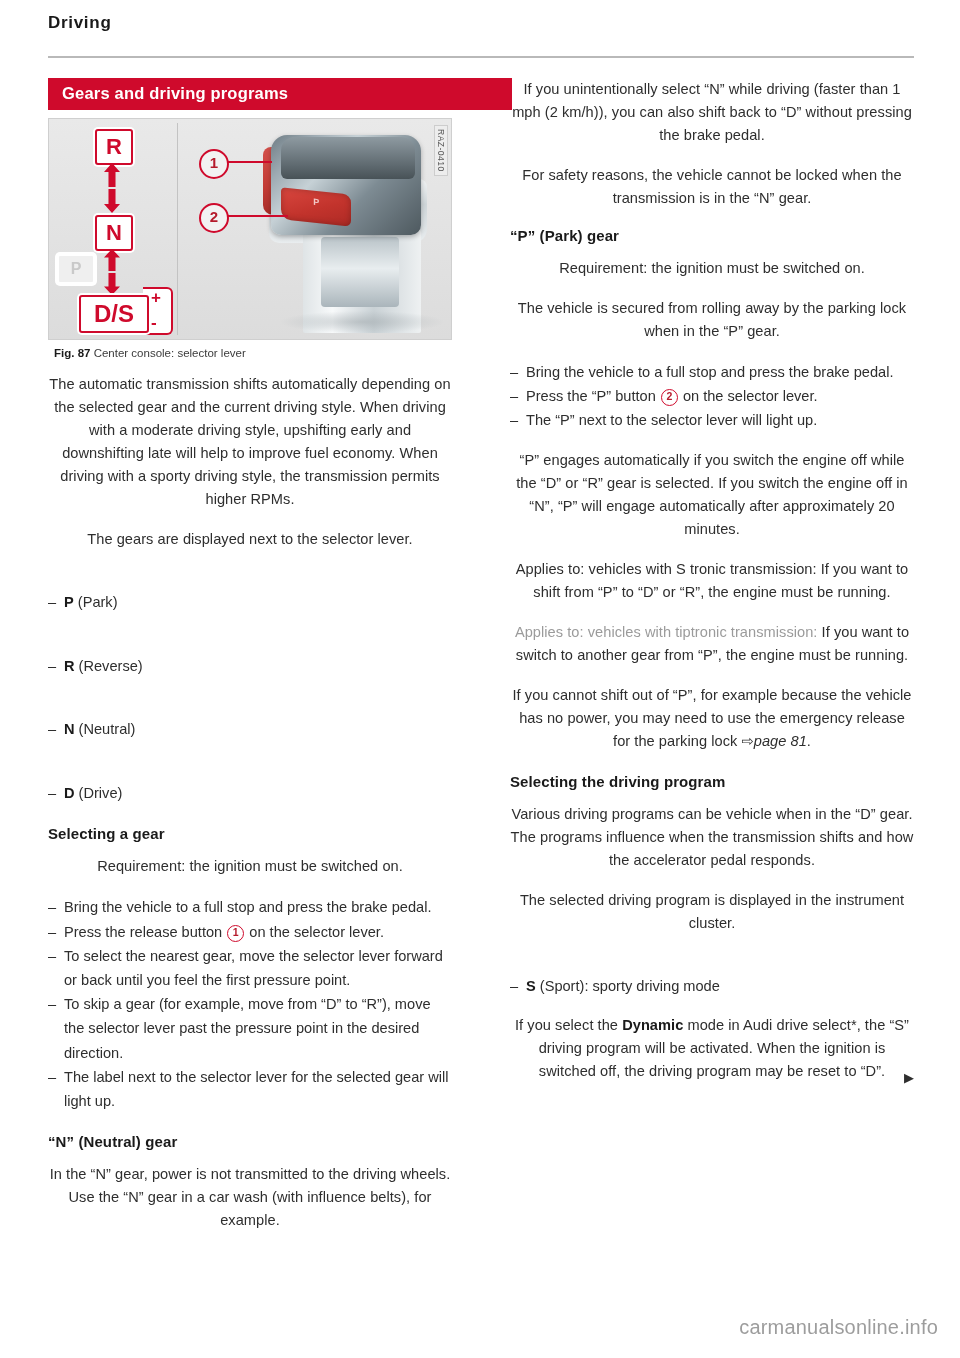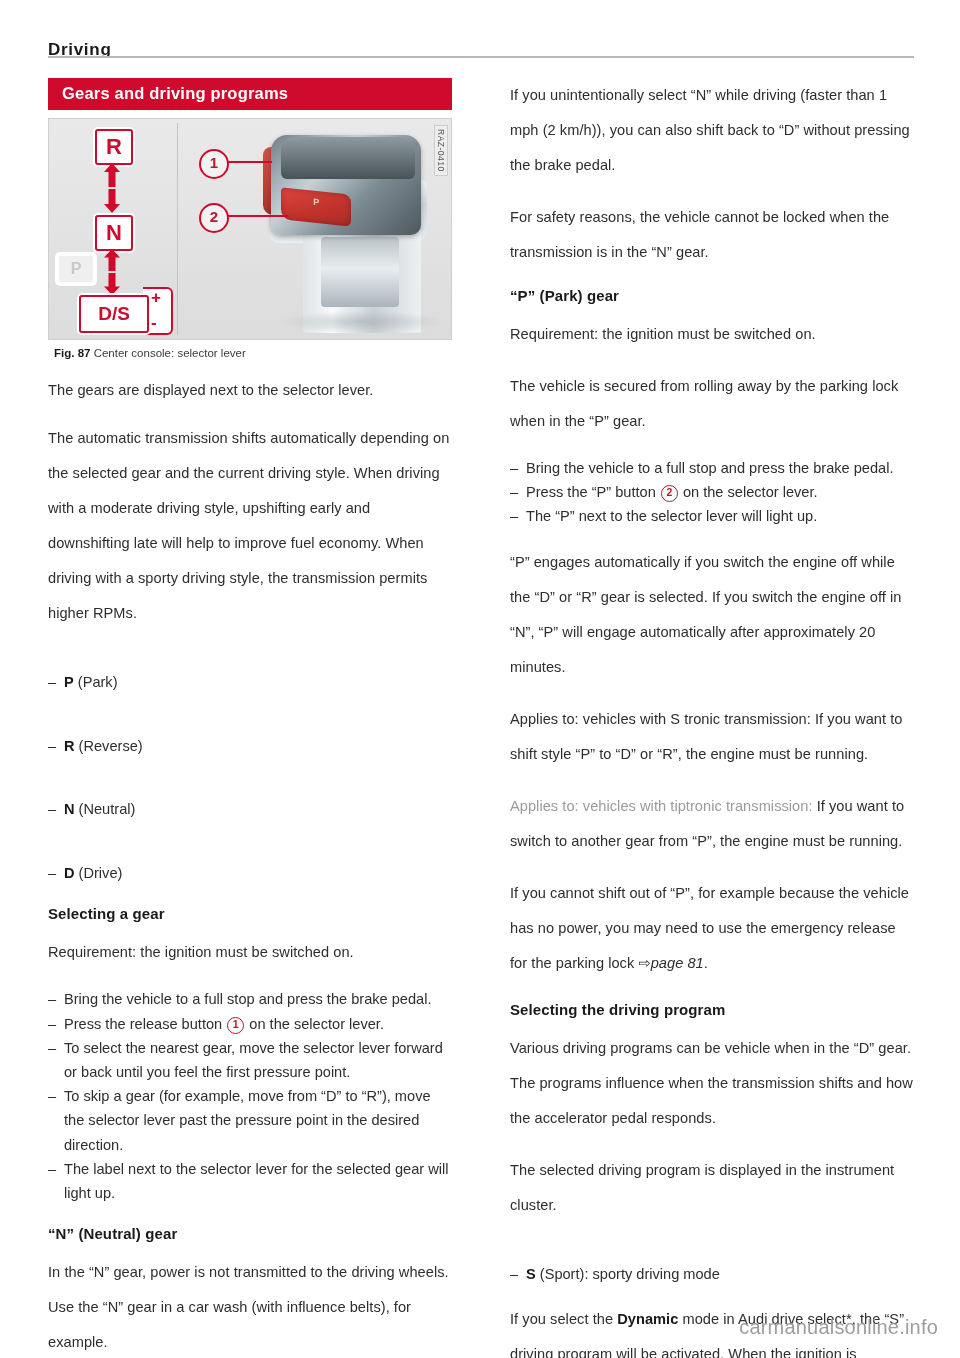--- a/index.html
+++ b/index.html
@@ -19,21 +19,21 @@
   .page {
     position: absolute;
     inset: 0;
     background: #fff;
   }
 
   
   .running-head {
     position: absolute;
     left: 48px;
-    top: 40px;
+    top: 13px;
     font-size: 17px;
     font-weight: bold;
     letter-spacing: 0.7px;
     color: #1a1a1a;
   }
   .head-rule {
     position: absolute;
     left: 48px;
     top: 56px;
     width: 866px;
@@ -52,21 +52,21 @@
 
   
   .section-banner {
     background: #cf0a2c;
     color: #ffffff;
     font-size: 16.5px;
     font-weight: bold;
     letter-spacing: 0.2px;
     padding: 7px 0 8px 14px;
     box-sizing: border-box;
-    width: 404px;
+    width: 464px;
     height: 32px;
     line-height: 17px;
   }
 
   
   .figure {
     margin-top: 8px;
     width: 404px;
   }
   .fig-image {
@@ -128,21 +128,21 @@
   }
   .gbox.r { left: 38px; top: 2px;  width: 34px; height: 32px; font-size: 22px; line-height: 31px; }
   .gbox.n { left: 38px; top: 88px; width: 34px; height: 32px; font-size: 22px; line-height: 31px; }
   .gbox.p {
     left: 0px; top: 127px; width: 34px; height: 26px;
     font-size: 16px; line-height: 25px; border-width: 2px;
     color:#c9c9c9; border-color:#ffffff; background:#efefef;
   }
   .gbox.ds {
     left: 22px; top: 168px; width: 66px; height: 34px;
-    font-size: 19px; line-height: 33px;
+    font-size: 24px; line-height: 33px;
   }
   .ds-wing {
     position: absolute;
     left: 86px; top: 160px;
     width: 30px; height: 48px;
     background:#ffffff;
     border: 2.5px solid #cf0a2c;
     border-left: none;
     border-radius: 0 6px 6px 0;
     box-sizing: border-box;
@@ -233,24 +233,25 @@
   .callout.c2 { left: 14px; top: 78px; }
   .lead {
     position:absolute; height: 2px; background: #cf0a2c; z-index: 4;
   }
   .lead.l1 { left: 41px; top: 36px; width: 46px; }
   .lead.l2 { left: 41px; top: 90px; width: 62px; }
 
   
   p.body {
     font-size: 14.6px;
-    line-height: 35px;
+    line-height: 23px;
     margin: 0 0 17px 0;
     color: #2e2e2e;
     letter-spacing: 0.05px;
+    text-align: center;
   }
   p.body.tight { margin-bottom: 13px; }
   h3.subhead {
     font-size: 15px;
     font-weight: bold;
     color: #1a1a1a;
     margin: 20px 0 13px 0;
     letter-spacing: 0.1px;
   }
   h3.subhead.first { margin-top: 16px; }
@@ -378,23 +379,23 @@
       </div>
 
       <div class="fig-caption">
         <b>Fig. 87</b>
         <span class="cap-text">Center console: selector lever</span>
       </div>
     </div>
 
     <div style="height:14px"></div>
 
+    <p class="body">The automatic transmission shifts automatically depending on the selected gear and the current driving style. When driving with a moderate driving style, upshifting early and downshifting late will help to improve fuel economy. When driving with a sporty driving style, the transmission permits higher RPMs.</p>
+
     <p class="body tight">The gears are displayed next to the selector lever.</p>
-
-    <p class="body">The automatic transmission shifts automatically depending on the selected gear and the current driving style. When driving with a moderate driving style, upshifting early and downshifting late will help to improve fuel economy. When driving with a sporty driving style, the transmission permits higher RPMs.</p>
 
     <ul class="dashlist compact">
       <li><b class="g">P</b> <span>(Park)</span></li>
       <li><b class="g">R</b> <span>(Reverse)</span></li>
       <li><b class="g">N</b> <span>(Neutral)</span></li>
       <li><b class="g">D</b> <span>(Drive)</span></li>
     </ul>
 
     <h3 class="subhead">Selecting a gear</h3>
     <p class="body">Requirement: the ignition must be switched on.</p>
@@ -421,21 +422,21 @@
     <p class="body">The vehicle is secured from rolling away by the parking lock when in the “P” gear.</p>
 
     <ul class="dashlist">
       <li><span>Bring the vehicle to a full stop and press the brake pedal.</span></li>
       <li><span>Press the “P” button </span><span class="inline-callout">2</span><span> on the selector lever.</span></li>
       <li><span>The “P” next to the selector lever will light up.</span></li>
     </ul>
 
     <p class="body">“P” engages automatically if you switch the engine off while the “D” or “R” gear is selected. If you switch the engine off in “N”, “P” will engage automatically after approximately 20 minutes.</p>
 
-    <p class="body"><span>Applies to: vehicles with S tronic transmission:</span><span> If you want to shift style “P” to “D” or “R”, the engine must be running.</span></p>
+    <p class="body"><span>Applies to: vehicles with S tronic transmission:</span><span> If you want to shift from “P” to “D” or “R”, the engine must be running.</span></p>
 
     <p class="body"><span class="muted">Applies to: vehicles with tiptronic transmission:</span> <span>If you want to switch to another gear from “P”, the engine must be running.</span></p>
 
     <p class="body"><span>If you cannot shift out of “P”, for example because the vehicle has no power, you may need to use the emergency release for the parking lock </span><span class="ref-arrow">⇨</span><span class="ref">page 81</span>.</p>
 
     <h3 class="subhead">Selecting the driving program</h3>
     <p class="body">Various driving programs can be vehicle when in the “D” gear. The programs influence when the transmission shifts and how the accelerator pedal responds.</p>
     <p class="body">The selected driving program is displayed in the instrument cluster.</p>
 
     <ul class="dashlist compact">

